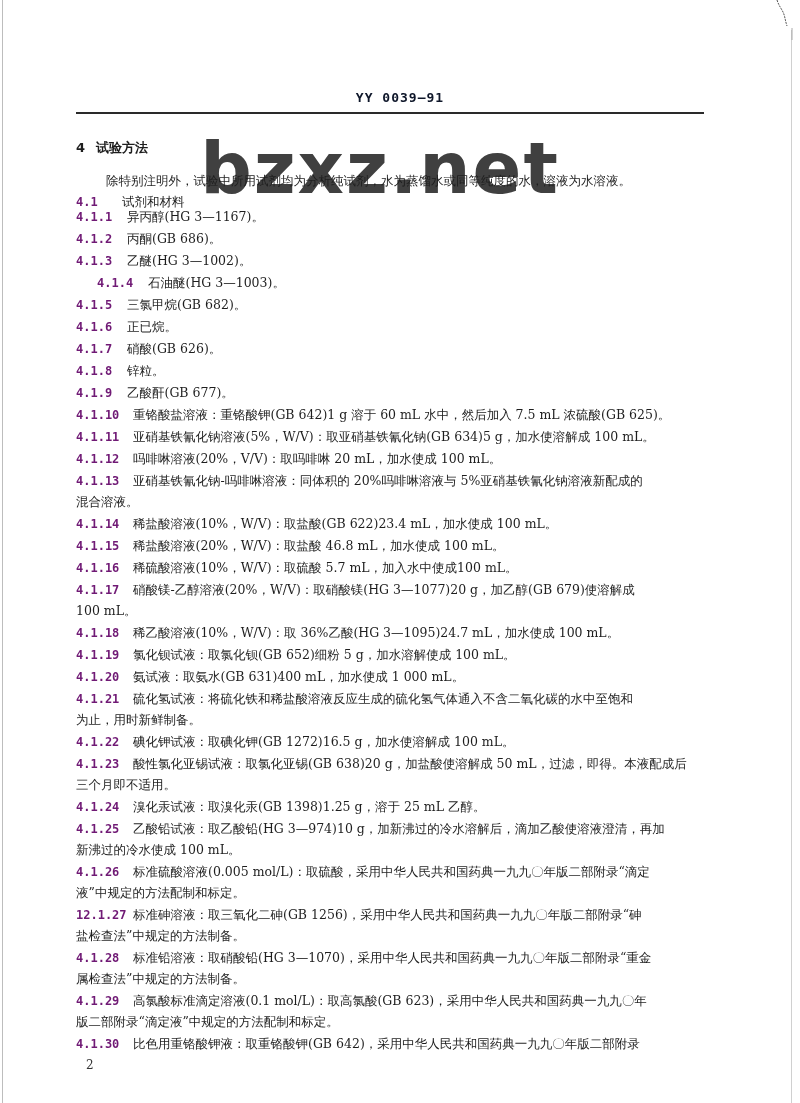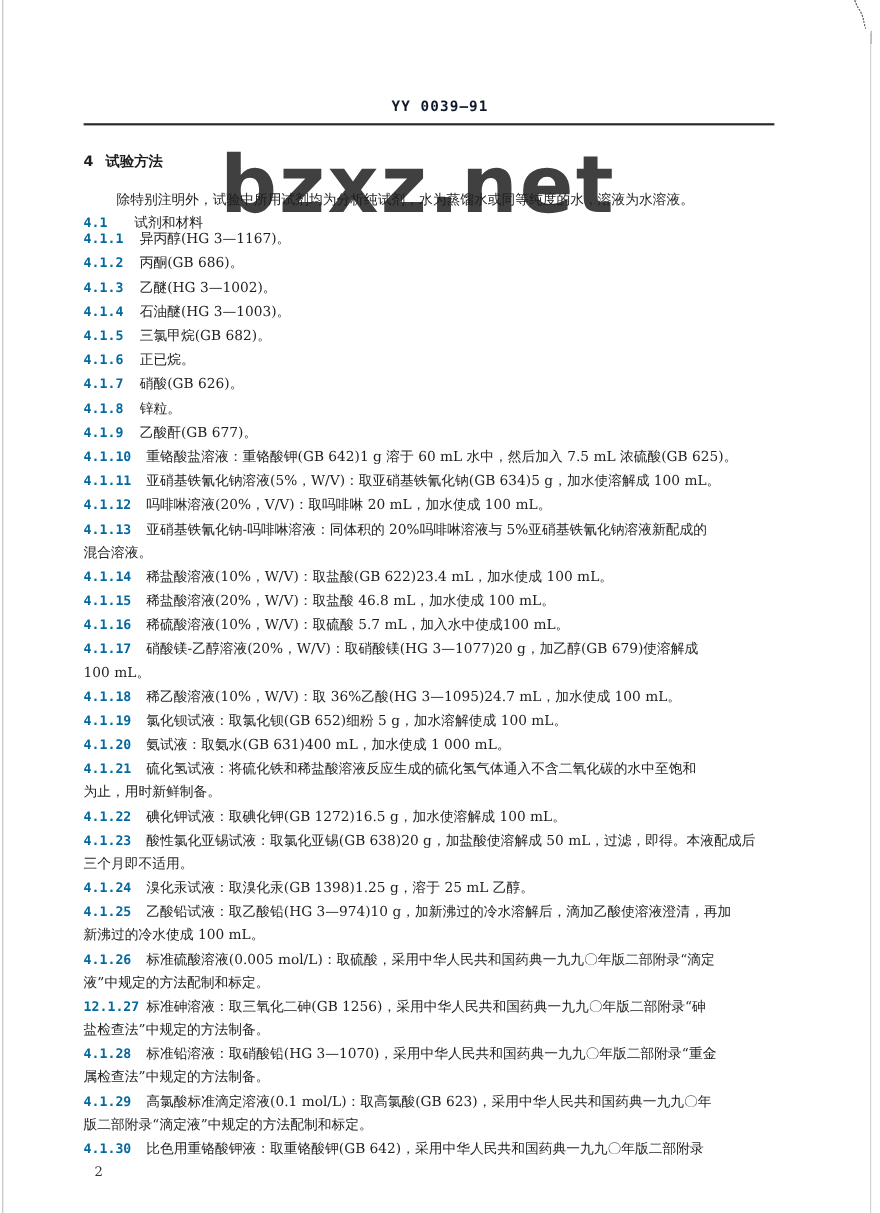--- a/index.html
+++ b/index.html
@@ -20,21 +20,21 @@
       position: absolute; left: 200px; top: 128px; width: 360px; text-align: center;
       font-family: "DejaVu Sans", "Liberation Sans", sans-serif; font-weight: bold; font-size: 72px;
       color: #404040; letter-spacing: 2px; line-height: 80px; z-index: 0;
     }
     .content { position: absolute; left: 76px; top: 0; width: 630px; z-index: 1; }
     .line {
       position: absolute; left: 0; font-size: 12.5px; white-space: nowrap; line-height: 16px;
     }
     .section-title { font-weight: bold; font-size: 13px; font-family: "DejaVu Sans", "Liberation Sans", sans-serif; }
     .sec-num { display: inline-block; width: 20px; }
-    .num { display: inline-block; font-family: "DejaVu Sans Mono", "Liberation Mono", monospace; font-size: 12px; font-weight: bold; color: #0369a1; }
+    .num { display: inline-block; font-family: "DejaVu Sans Mono", "Liberation Mono", monospace; font-size: 12px; font-weight: bold; color: #701a75; }
     .w-sub { width: 46px; }
     .w-item { width: 51px; }
     .w-item2 { width: 57px; }
     .page-num { position: absolute; left: 86px; top: 1058px; font-size: 12px; color: #333; }
   </style>
 </head>
 <body>
 
 <div class="scan-edge-left"></div>
 <div class="scan-edge-right"></div>
@@ -52,21 +52,21 @@
     <span class="sec-num">4</span><span>试验方法</span>
   </div>
   <div class="line" style="top:173px; left:30px;">除特别注明外，试验中所用试剂均为分析纯试剂，水为蒸馏水或同等纯度的水，溶液为水溶液。</div>
   <div class="line" style="top:194px;">
     <span class="num w-sub">4.1</span><span>试剂和材料</span>
   </div>
   <div id="items">
       <div class="line" style="top: 209px;"><span class="num w-item">4.1.1</span><span>异丙醇(HG 3—1167)。</span></div>
       <div class="line" style="top: 231px;"><span class="num w-item">4.1.2</span><span>丙酮(GB 686)。</span></div>
       <div class="line" style="top: 253px;"><span class="num w-item">4.1.3</span><span>乙醚(HG 3—1002)。</span></div>
-      <div class="line" style="top: 275px;"><span class="num w-item">4.1.4</span><span>石油醚(HG 3—1003)。</span></div>
+      <div class="line" style="top: 275px; margin-left: 21px;"><span class="num w-item">4.1.4</span><span>石油醚(HG 3—1003)。</span></div>
       <div class="line" style="top: 297px;"><span class="num w-item">4.1.5</span><span>三氯甲烷(GB 682)。</span></div>
       <div class="line" style="top: 319px;"><span class="num w-item">4.1.6</span><span>正已烷。</span></div>
       <div class="line" style="top: 341px;"><span class="num w-item">4.1.7</span><span>硝酸(GB 626)。</span></div>
       <div class="line" style="top: 363px;"><span class="num w-item">4.1.8</span><span>锌粒。</span></div>
       <div class="line" style="top: 385px;"><span class="num w-item">4.1.9</span><span>乙酸酐(GB 677)。</span></div>
       <div class="line" style="top: 407px;"><span class="num w-item2">4.1.10</span><span>重铬酸盐溶液：重铬酸钾(GB 642)1 g 溶于 60 mL 水中，然后加入 7.5 mL 浓硫酸(GB 625)。</span></div>
       <div class="line" style="top: 429px;"><span class="num w-item2">4.1.11</span><span>亚硝基铁氰化钠溶液(5%，W/V)：取亚硝基铁氰化钠(GB 634)5 g，加水使溶解成 100 mL。</span></div>
       <div class="line" style="top: 451px;"><span class="num w-item2">4.1.12</span><span>吗啡啉溶液(20%，V/V)：取吗啡啉 20 mL，加水使成 100 mL。</span></div>
       <div class="line" style="top: 473px;"><span class="num w-item2">4.1.13</span><span>亚硝基铁氰化钠-吗啡啉溶液：同体积的 20%吗啡啉溶液与 5%亚硝基铁氰化钠溶液新配成的</span></div>
       <div class="line" style="top: 494px;">混合溶液。</div>

